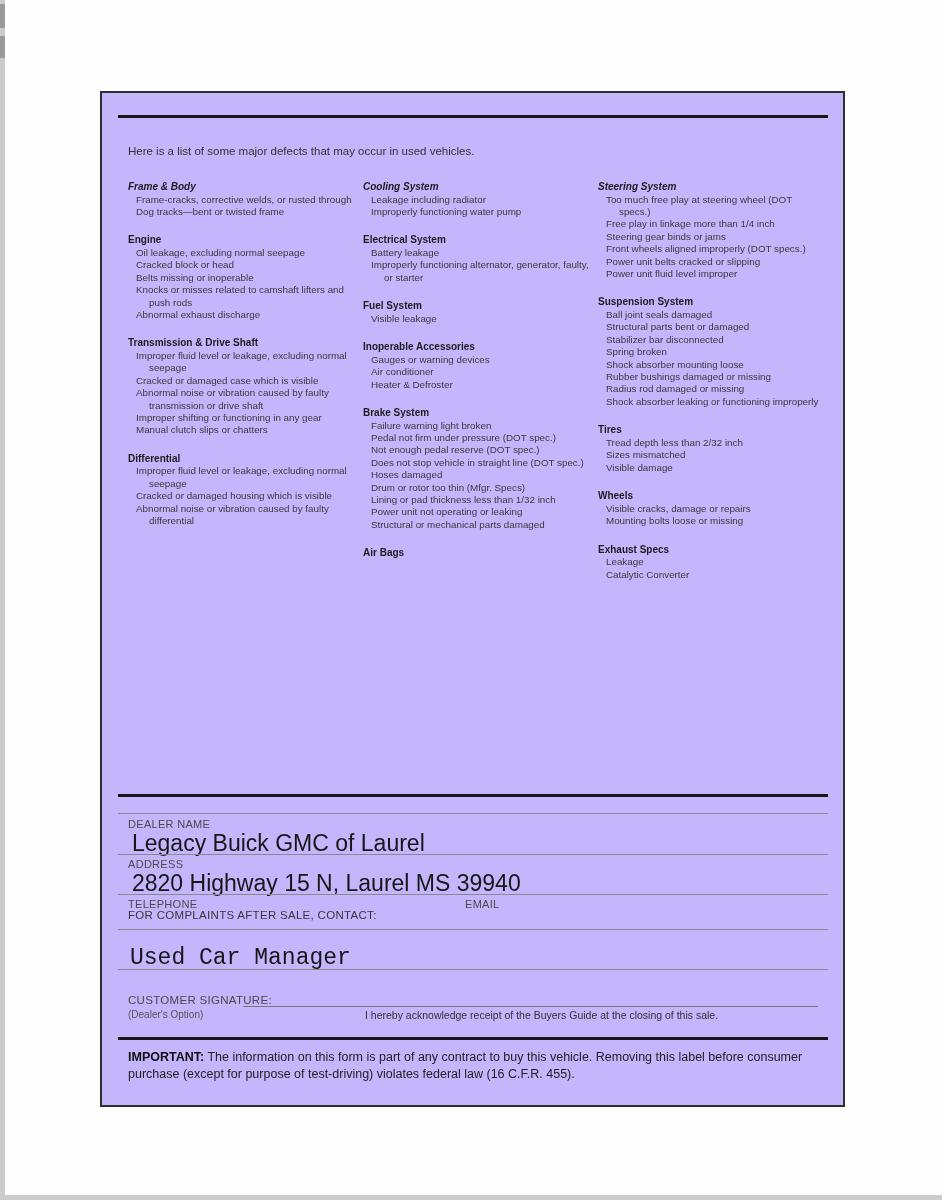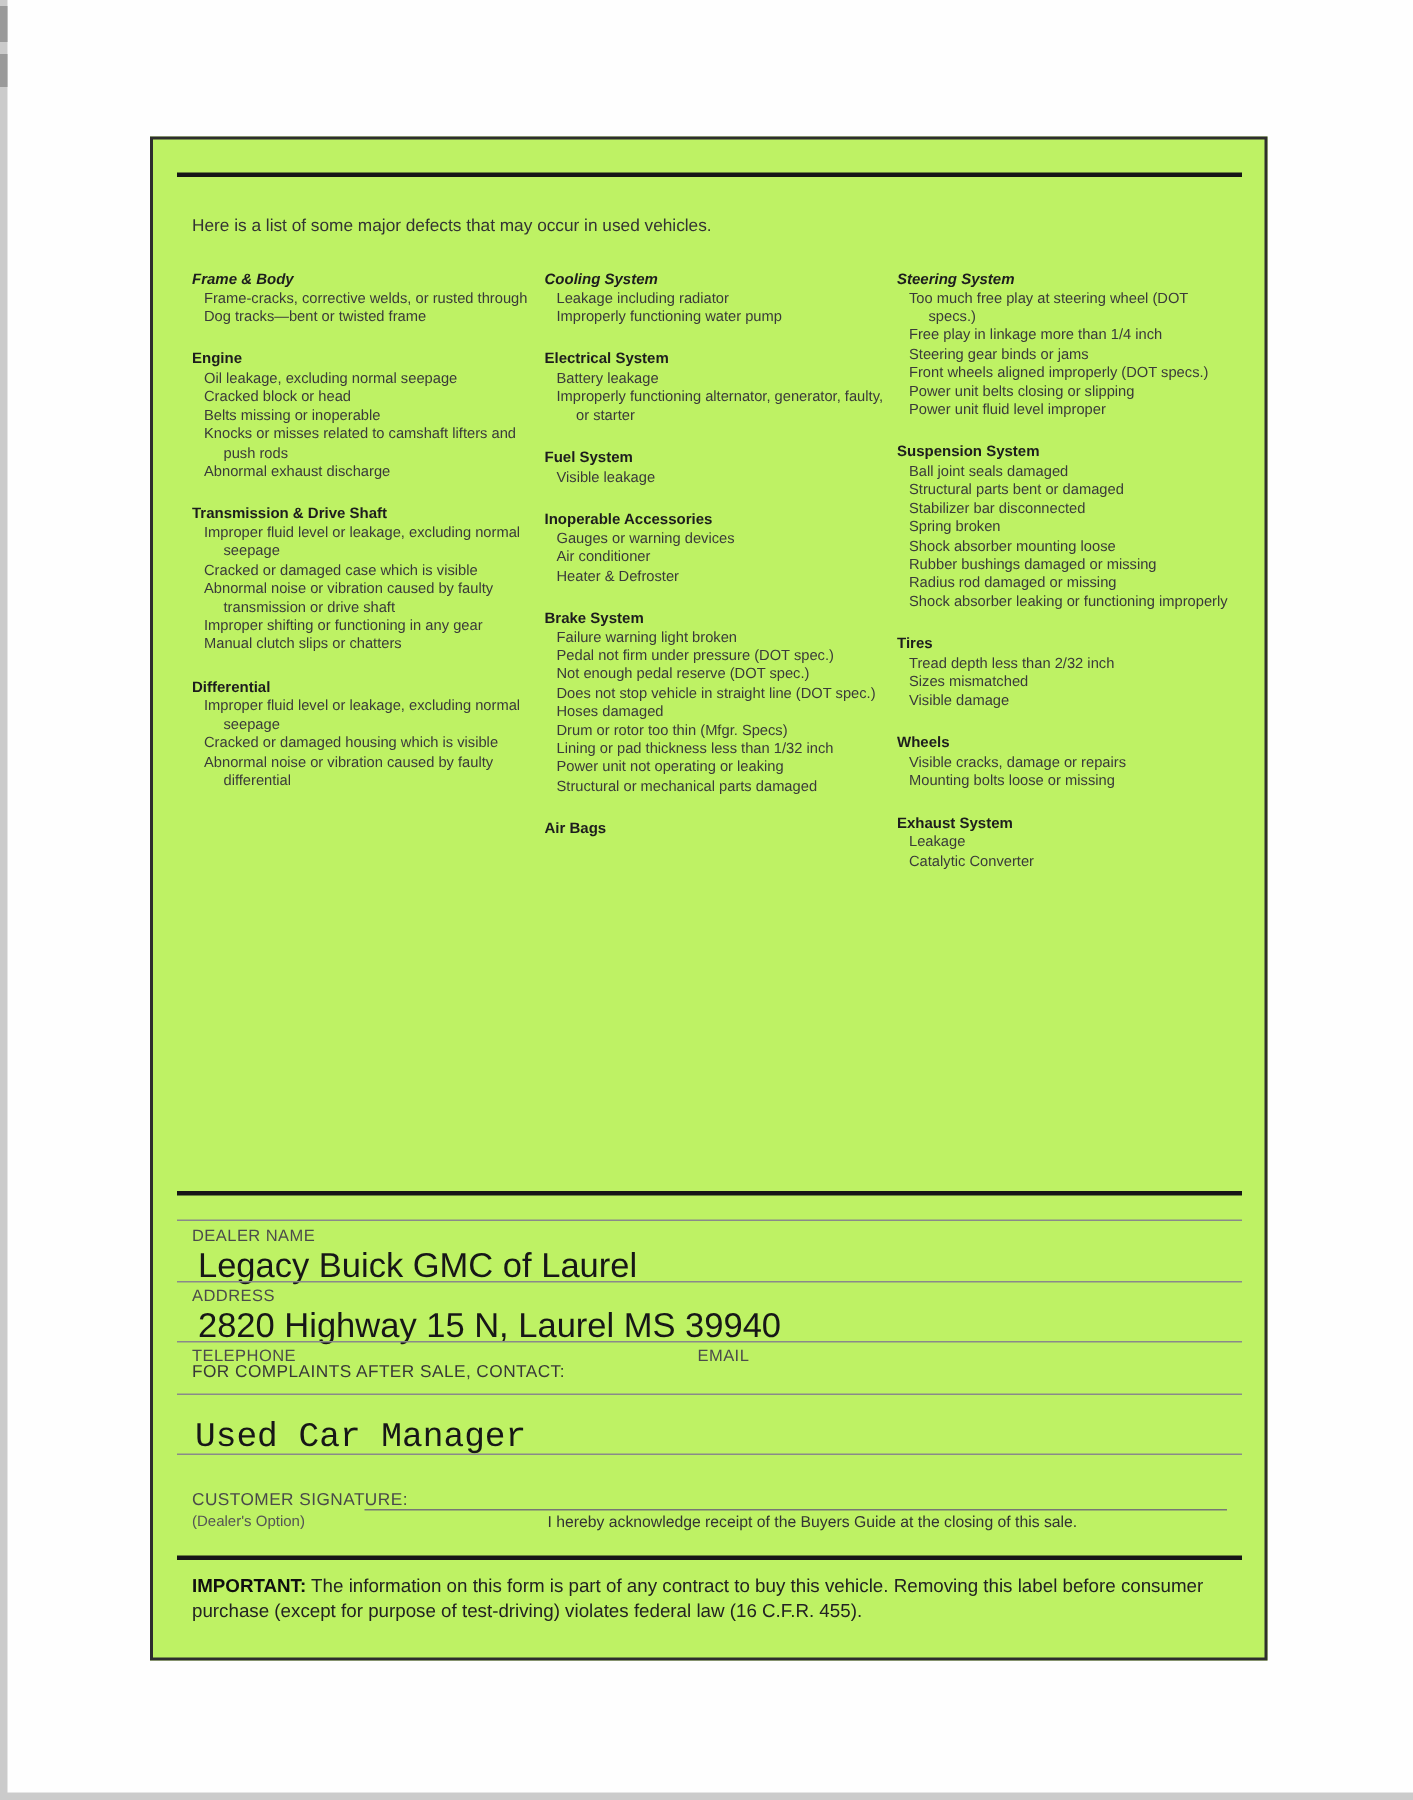--- a/index.html
+++ b/index.html
@@ -10,21 +10,21 @@
     -webkit-font-smoothing:antialiased;
   }
   .edge-left{position:absolute;left:0;top:0;width:5px;height:1200px;background:#cbcbcb;}
   .edge-mark{position:absolute;left:0;width:5px;background:#9a9a9a;}
   .edge-mark.m1{top:4px;height:24px;}
   .edge-mark.m2{top:36px;height:22px;}
   .edge-bottom{position:absolute;left:0;top:1195px;width:942px;height:5px;background:#cbcbcb;}
 
   .page{
     position:absolute;left:100px;top:91px;width:741px;height:1012px;
-    background:#bef264;border:2px solid #2e2e2e;
+    background:#c4b5fd;border:2px solid #2e2e2e;
   }
   .rule-thick{position:absolute;left:16px;width:710px;height:3px;background:#161616;}
   .rule-thin{position:absolute;left:16px;width:710px;height:1px;background:#8a8a8a;}
 
   .intro{position:absolute;left:26px;top:52px;font-size:11.5px;color:#333;}
 
   .columns{position:absolute;left:26px;top:88px;width:706px;display:flex;}
   .col{flex:none;}
   .col.c1{width:235px;}
   .col.c2{width:235px;}
@@ -107,39 +107,39 @@
         <div class="item">Power unit not operating or leaking</div>
         <div class="item">Structural or mechanical parts damaged</div>
         <div class="cat">Air Bags</div>
       </div>
     <div class="col c3">
         <div class="cat">Steering System</div>
         <div class="item">Too much free play at steering wheel (DOT specs.)</div>
         <div class="item">Free play in linkage more than 1/4 inch</div>
         <div class="item">Steering gear binds or jams</div>
         <div class="item">Front wheels aligned improperly (DOT specs.)</div>
-        <div class="item">Power unit belts closing or slipping</div>
+        <div class="item">Power unit belts cracked or slipping</div>
         <div class="item">Power unit fluid level improper</div>
         <div class="cat">Suspension System</div>
         <div class="item">Ball joint seals damaged</div>
         <div class="item">Structural parts bent or damaged</div>
         <div class="item">Stabilizer bar disconnected</div>
         <div class="item">Spring broken</div>
         <div class="item">Shock absorber mounting loose</div>
         <div class="item">Rubber bushings damaged or missing</div>
         <div class="item">Radius rod damaged or missing</div>
         <div class="item">Shock absorber leaking or functioning improperly</div>
         <div class="cat">Tires</div>
         <div class="item">Tread depth less than 2/32 inch</div>
         <div class="item">Sizes mismatched</div>
         <div class="item">Visible damage</div>
         <div class="cat">Wheels</div>
         <div class="item">Visible cracks, damage or repairs</div>
         <div class="item">Mounting bolts loose or missing</div>
-        <div class="cat">Exhaust System</div>
+        <div class="cat">Exhaust Specs</div>
         <div class="item">Leakage</div>
         <div class="item">Catalytic Converter</div>
       </div>
   </div>
 
   <div class="rule-thick" style="top:701px;"></div>
 
   <div class="rule-thin" style="top:720px;"></div>
   <div class="field-label" style="left:26px;top:725px;">DEALER NAME</div>
   <div class="field-value" style="left:30px;top:737px;">Legacy Buick GMC of Laurel</div>

